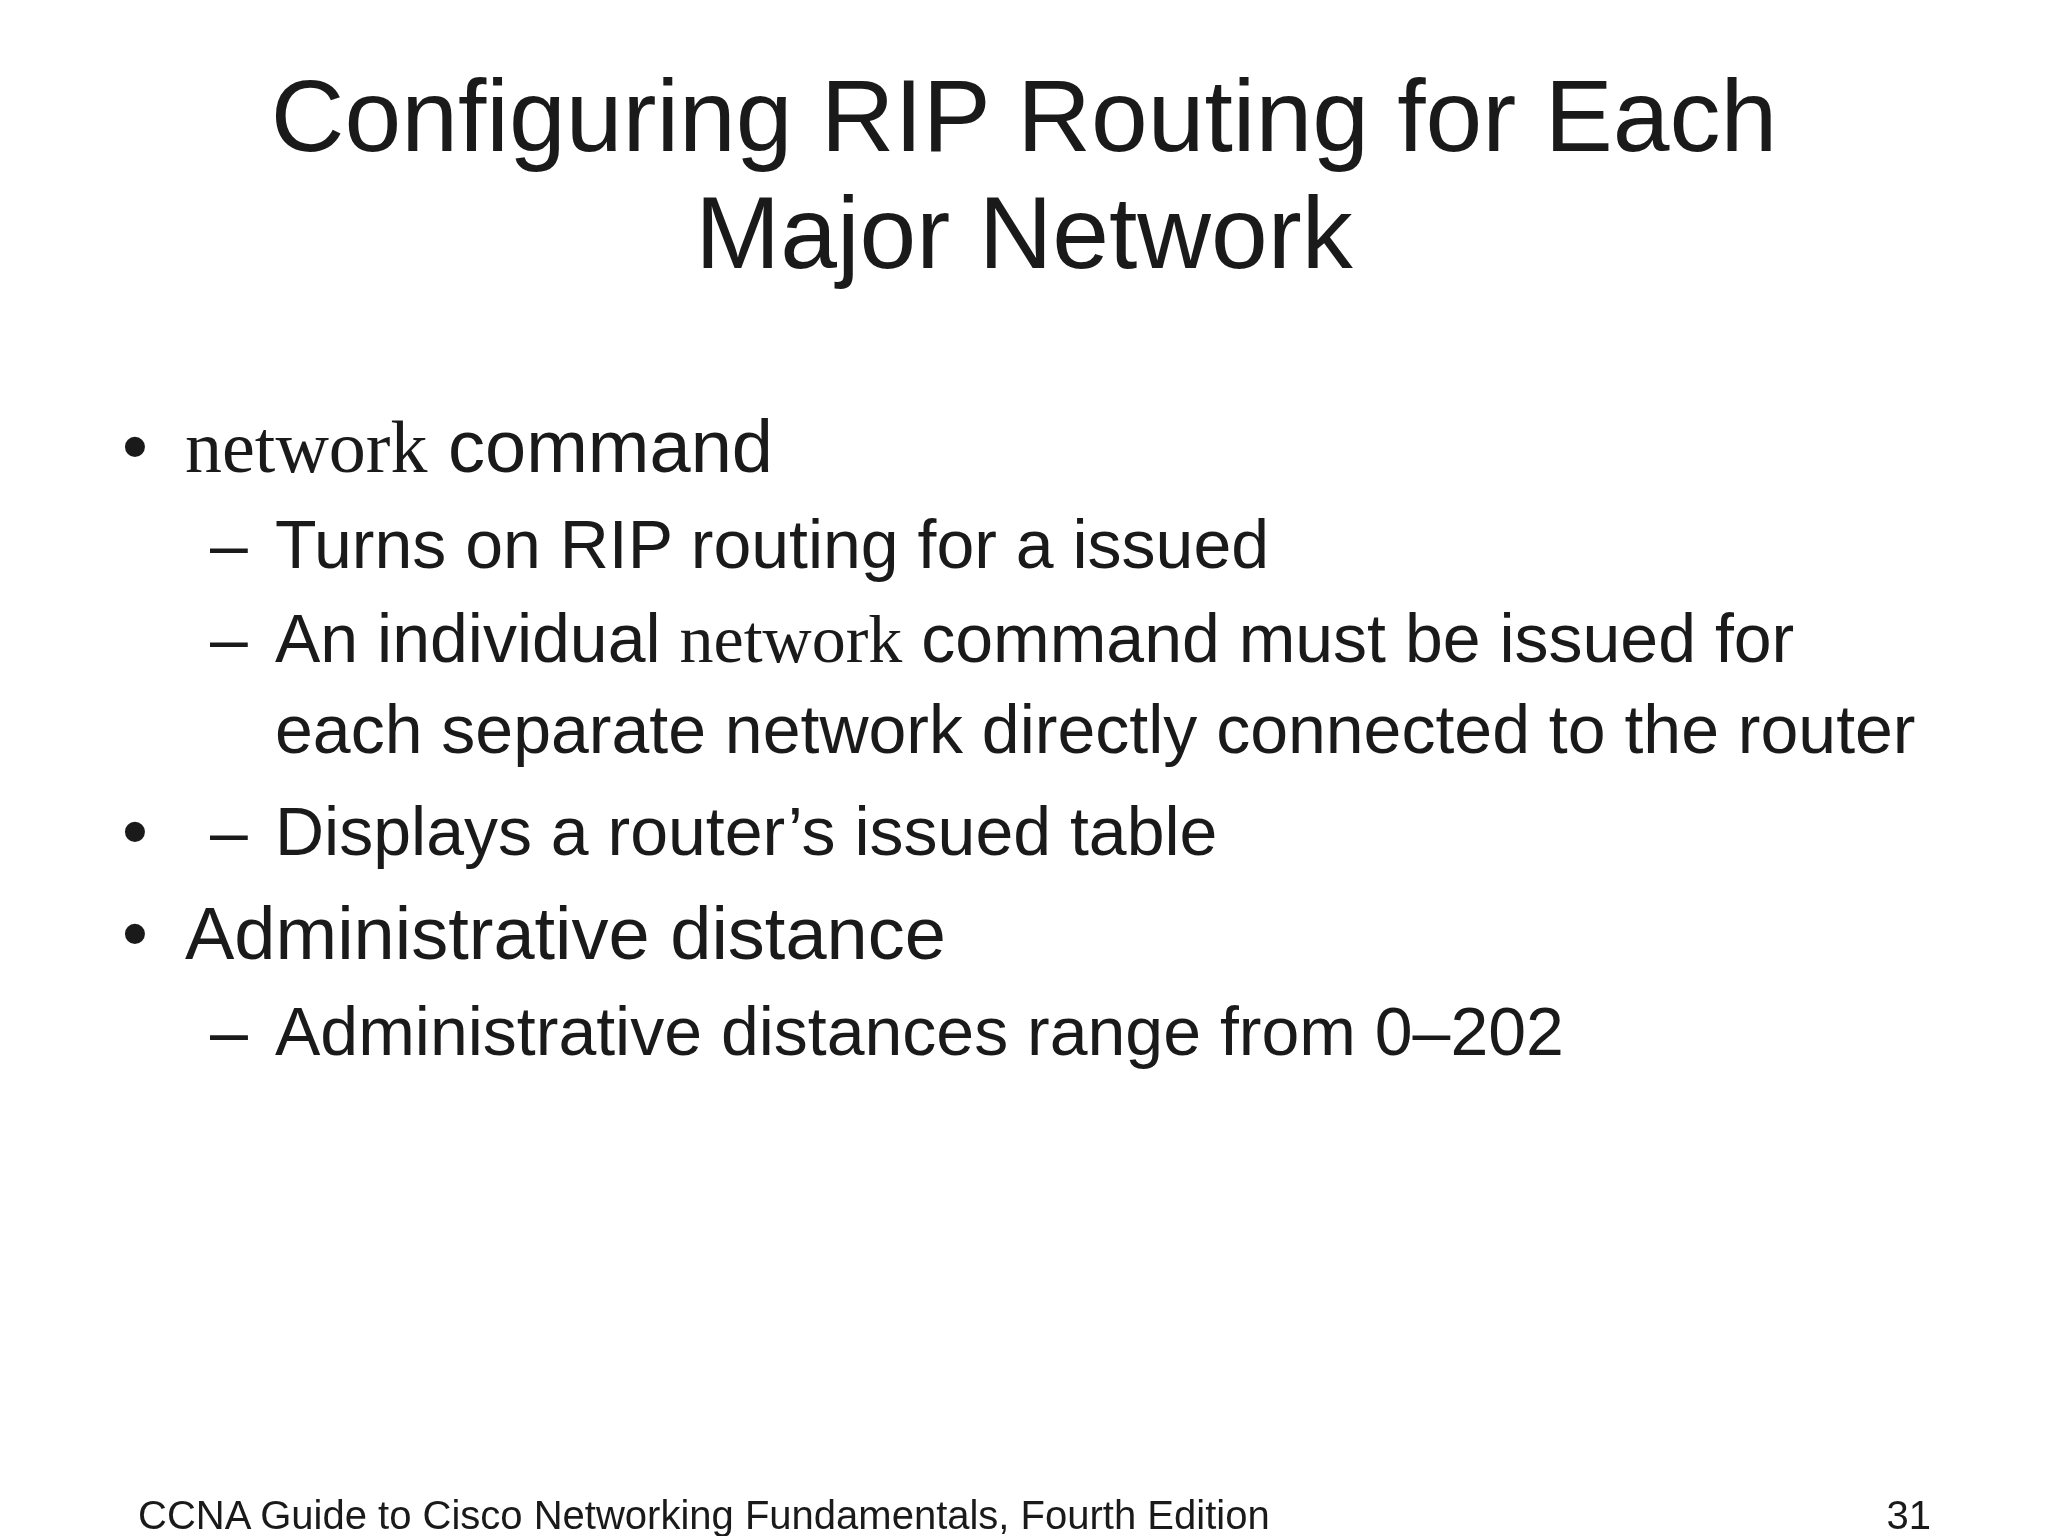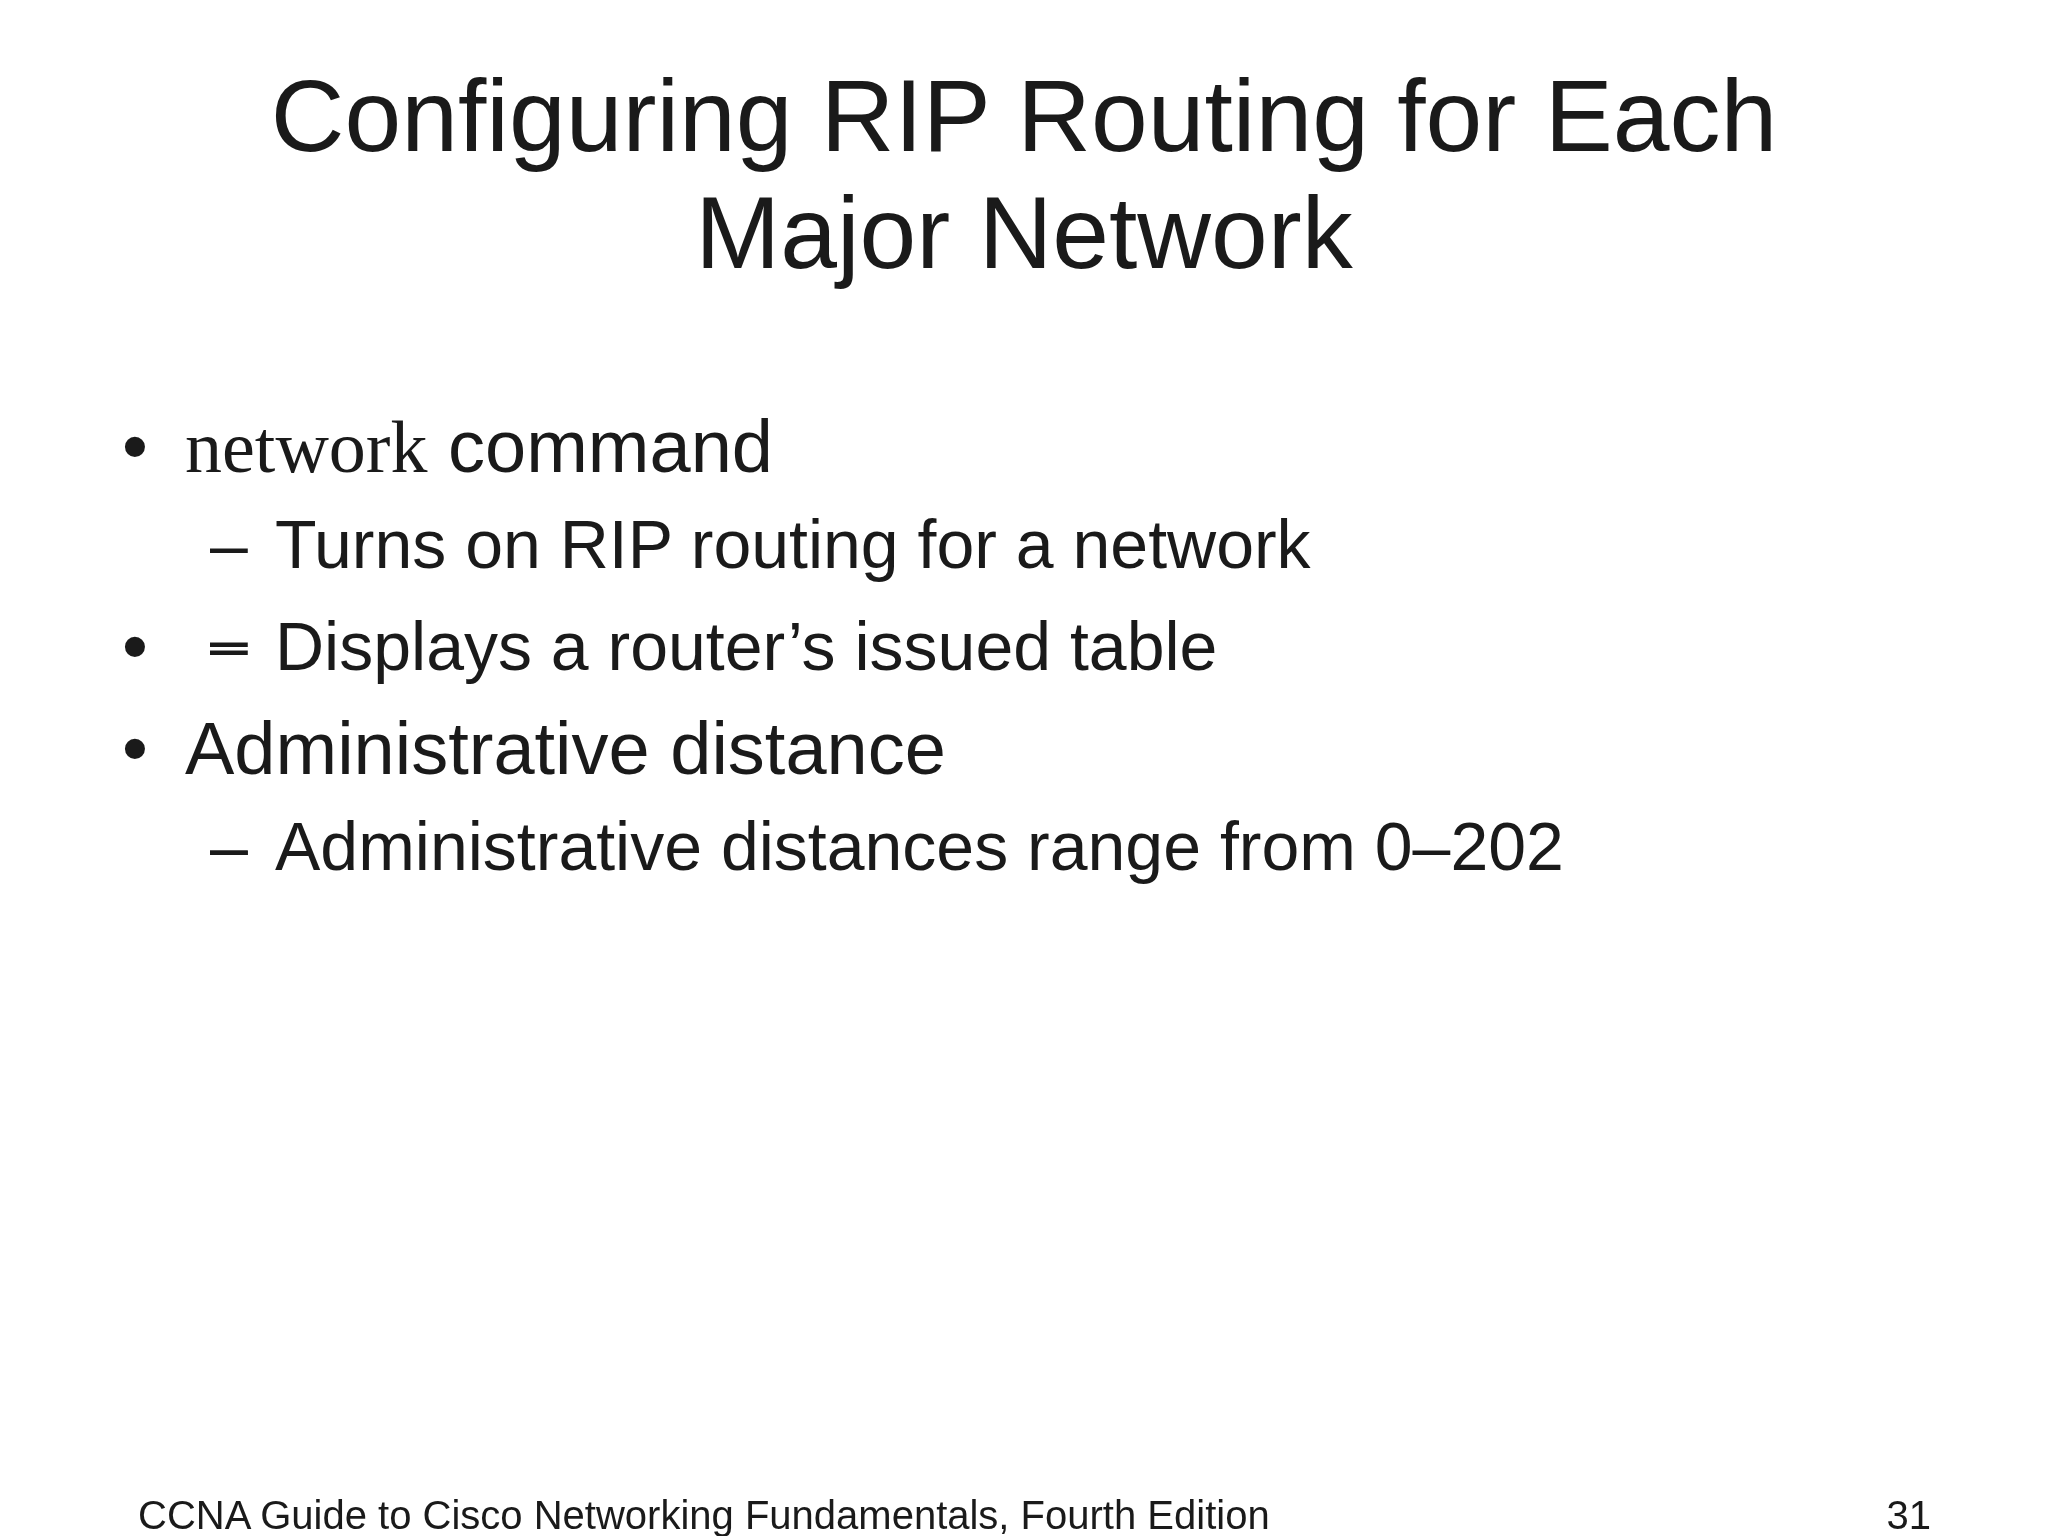--- a/index.html
+++ b/index.html
@@ -77,24 +77,25 @@
   <h1 class="title">Configuring RIP Routing for Each Major Network</h1>
 
   <ul class="l1-list">
 
     <li class="l1-item">
       <span class="marker">•</span>
       <span><span class="mono">network</span><span> command</span></span>
       <ul class="l2-list">
         <li class="l2-item">
           <span class="marker">–</span>
-          <span>Turns on RIP routing for a network</span>
+          <span>Turns on RIP routing for a issued</span>
         </li>
         <li class="l2-item">
           <span class="marker">–</span>
+          <span><span>An individual </span><span class="mono">network</span><span> command must be issued for each separate network directly connected to the router</span></span>
         </li>
       </ul>
     </li>
 
     <li class="l1-item">
       <span class="marker">•</span>
       <ul class="l2-list">
         <li class="l2-item">
           <span class="marker">–</span>
           <span>Displays a router’s issued table</span>

